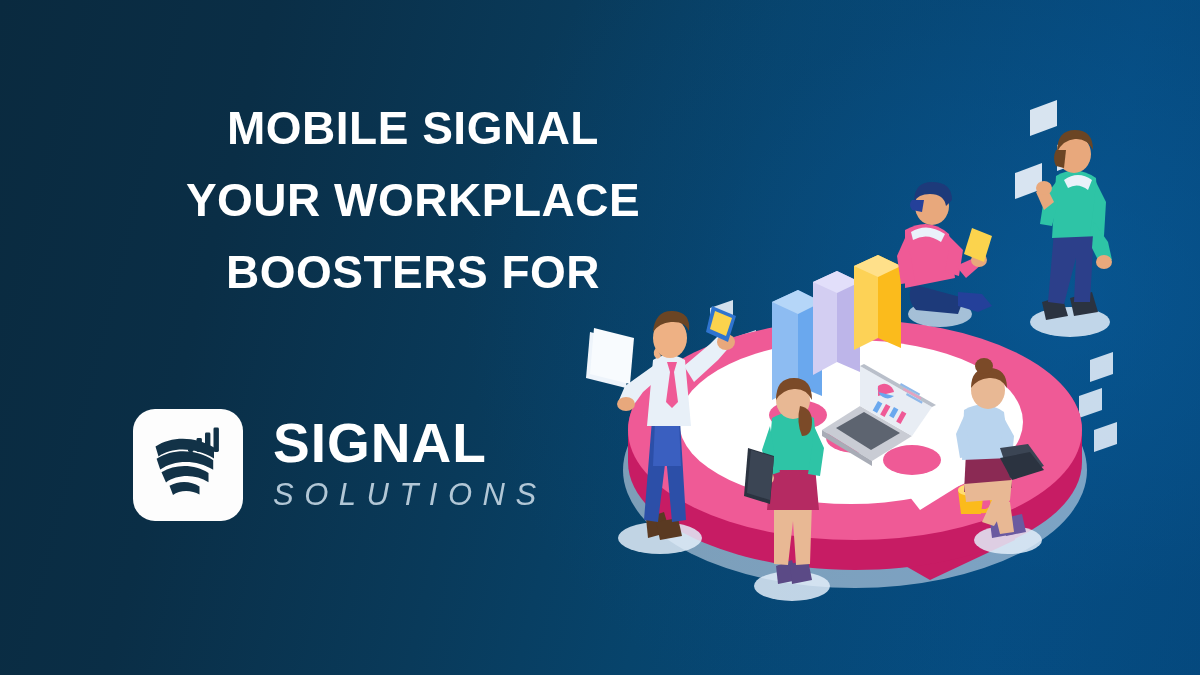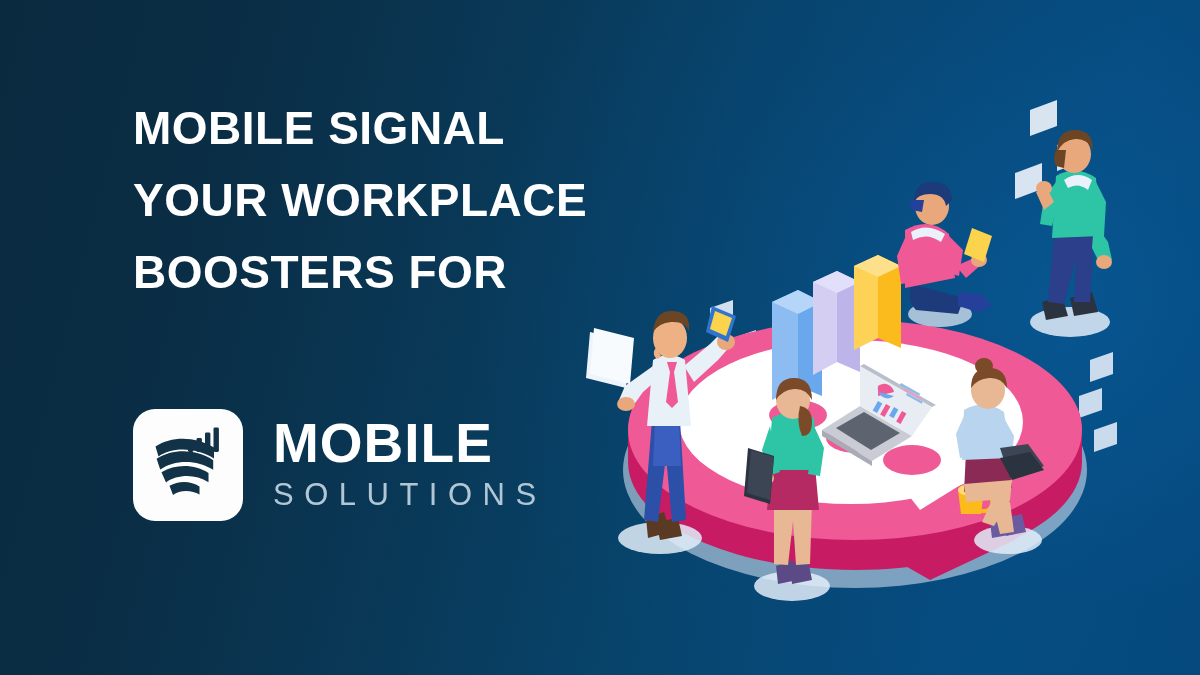--- a/index.html
+++ b/index.html
@@ -32,36 +32,36 @@
     background:radial-gradient(ellipse 760px 640px at 88% 44%, rgba(10,92,156,0.55) 0%, rgba(9,74,128,0.25) 48%, rgba(10,43,64,0) 78%);
   }
 
   
   .headline{
     position:absolute; left:133px; top:92px; width:560px;
     color:#ffffff; font-weight:bold; font-size:46px; line-height:72px;
     letter-spacing:0.5px; text-transform:uppercase;
     font-family:"Liberation Sans", sans-serif;
   }
-  .headline .line{ display:block; white-space:nowrap; }
+  .headline .line{ display:block; white-space:nowrap;text-align:center; }
 
   
   .logo-block{ position:absolute; left:133px; top:409px; display:flex; align-items:center; }
   .logo-mark{
     width:110px; height:112px; background:#fdfdfd; border-radius:22px;
     display:flex; align-items:center; justify-content:center; flex:none;
   }
   .logo-text{ margin-left:30px; display:flex; flex-direction:column; justify-content:center; }
   .logo-word{
     color:#ffffff; font-weight:bold; font-size:55px; line-height:56px;
     letter-spacing:1px;
   }
   .logo-sub{
     color:#b2c7d6; font-size:31px; line-height:40px;
-    letter-spacing:10.5px; font-weight:300; margin-top:4px;
+    letter-spacing:10.5px; font-weight:300; margin-top:4px;font-style:italic;
   }
 
   
   .illus{ position:absolute; left:560px; top:70px; width:640px; height:580px; }
   .illus svg{ display:block; }
 </style>
 </head>
 <body>
 
 <div id="banner">
@@ -95,21 +95,21 @@
 
           <path d="M19.5 60.8 C 28.5 55.4, 41 55.6, 49.5 61.4 L 49.5 69.5 C 41.5 64.6, 29.5 64.8, 23 70 Z"></path>
 
           <path d="M5.5 21.5 L 10 21.5 L 10 44 C 10 58, 20 69, 38 79 C 56 69, 66 58, 66 44 L 66 22.3 L 64 22.5 L 64 44.5 C 64 57, 54.5 67, 38 76.4 C 21.5 67, 12 57, 12 44.5 L 12 22 Z" opacity="0"></path>
         </g>
 
         <path d="M38 79.5 C 14 66, 5.5 53, 5.5 37 L 5.5 21 C 22 10, 54 10, 70.5 21 L 70.5 37 C 70.5 53, 62 66, 38 79.5 Z" fill="none" stroke="#123247" stroke-width="0"></path>
       </svg>
     </div>
     <div class="logo-text">
-      <span class="logo-word">MOBILE</span>
+      <span class="logo-word">SIGNAL</span>
       <span class="logo-sub">SOLUTIONS</span>
     </div>
   </div>
 
   <div class="illus">
     <svg width="640" height="580" viewBox="0 0 640 580" aria-hidden="true">
 
       <g>
         <g fill="#eaf1fa" opacity="0.92">
           <polygon points="470,40 497,30 497,56 470,66"></polygon>

